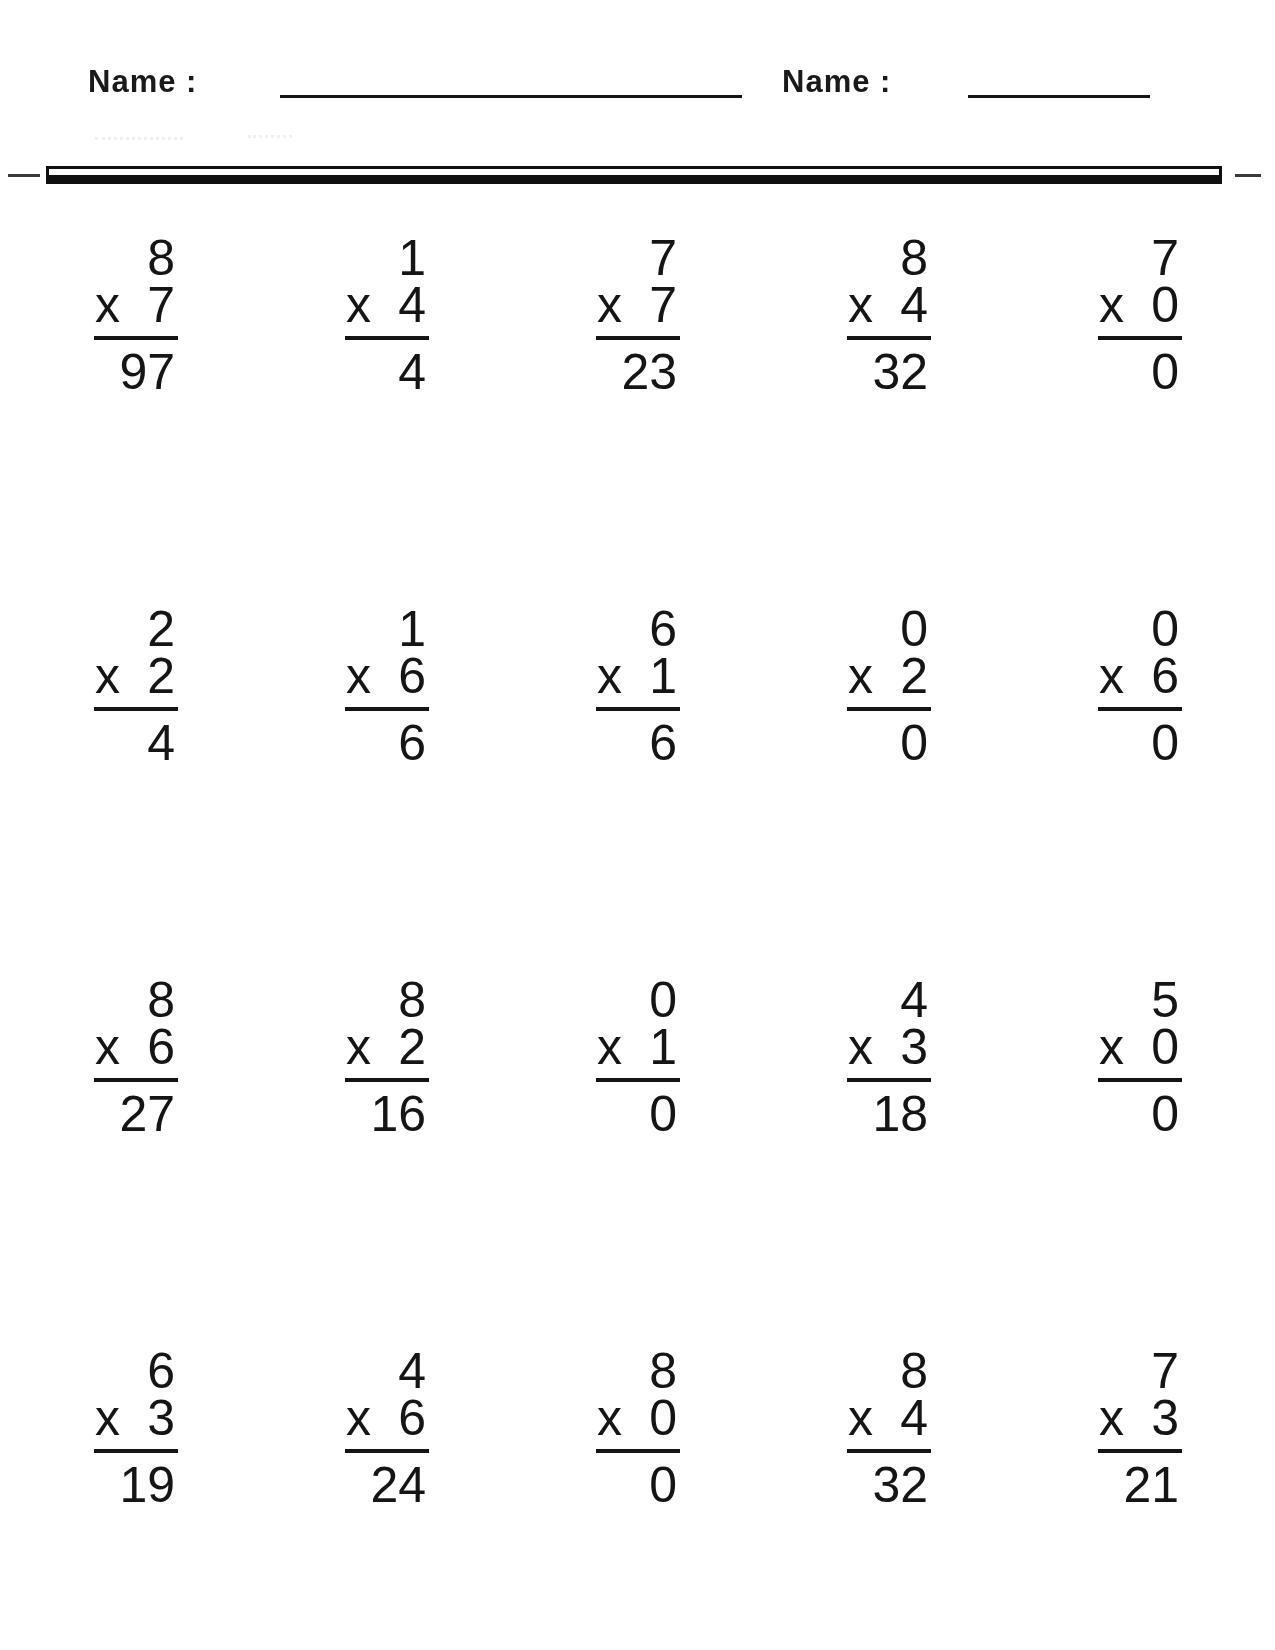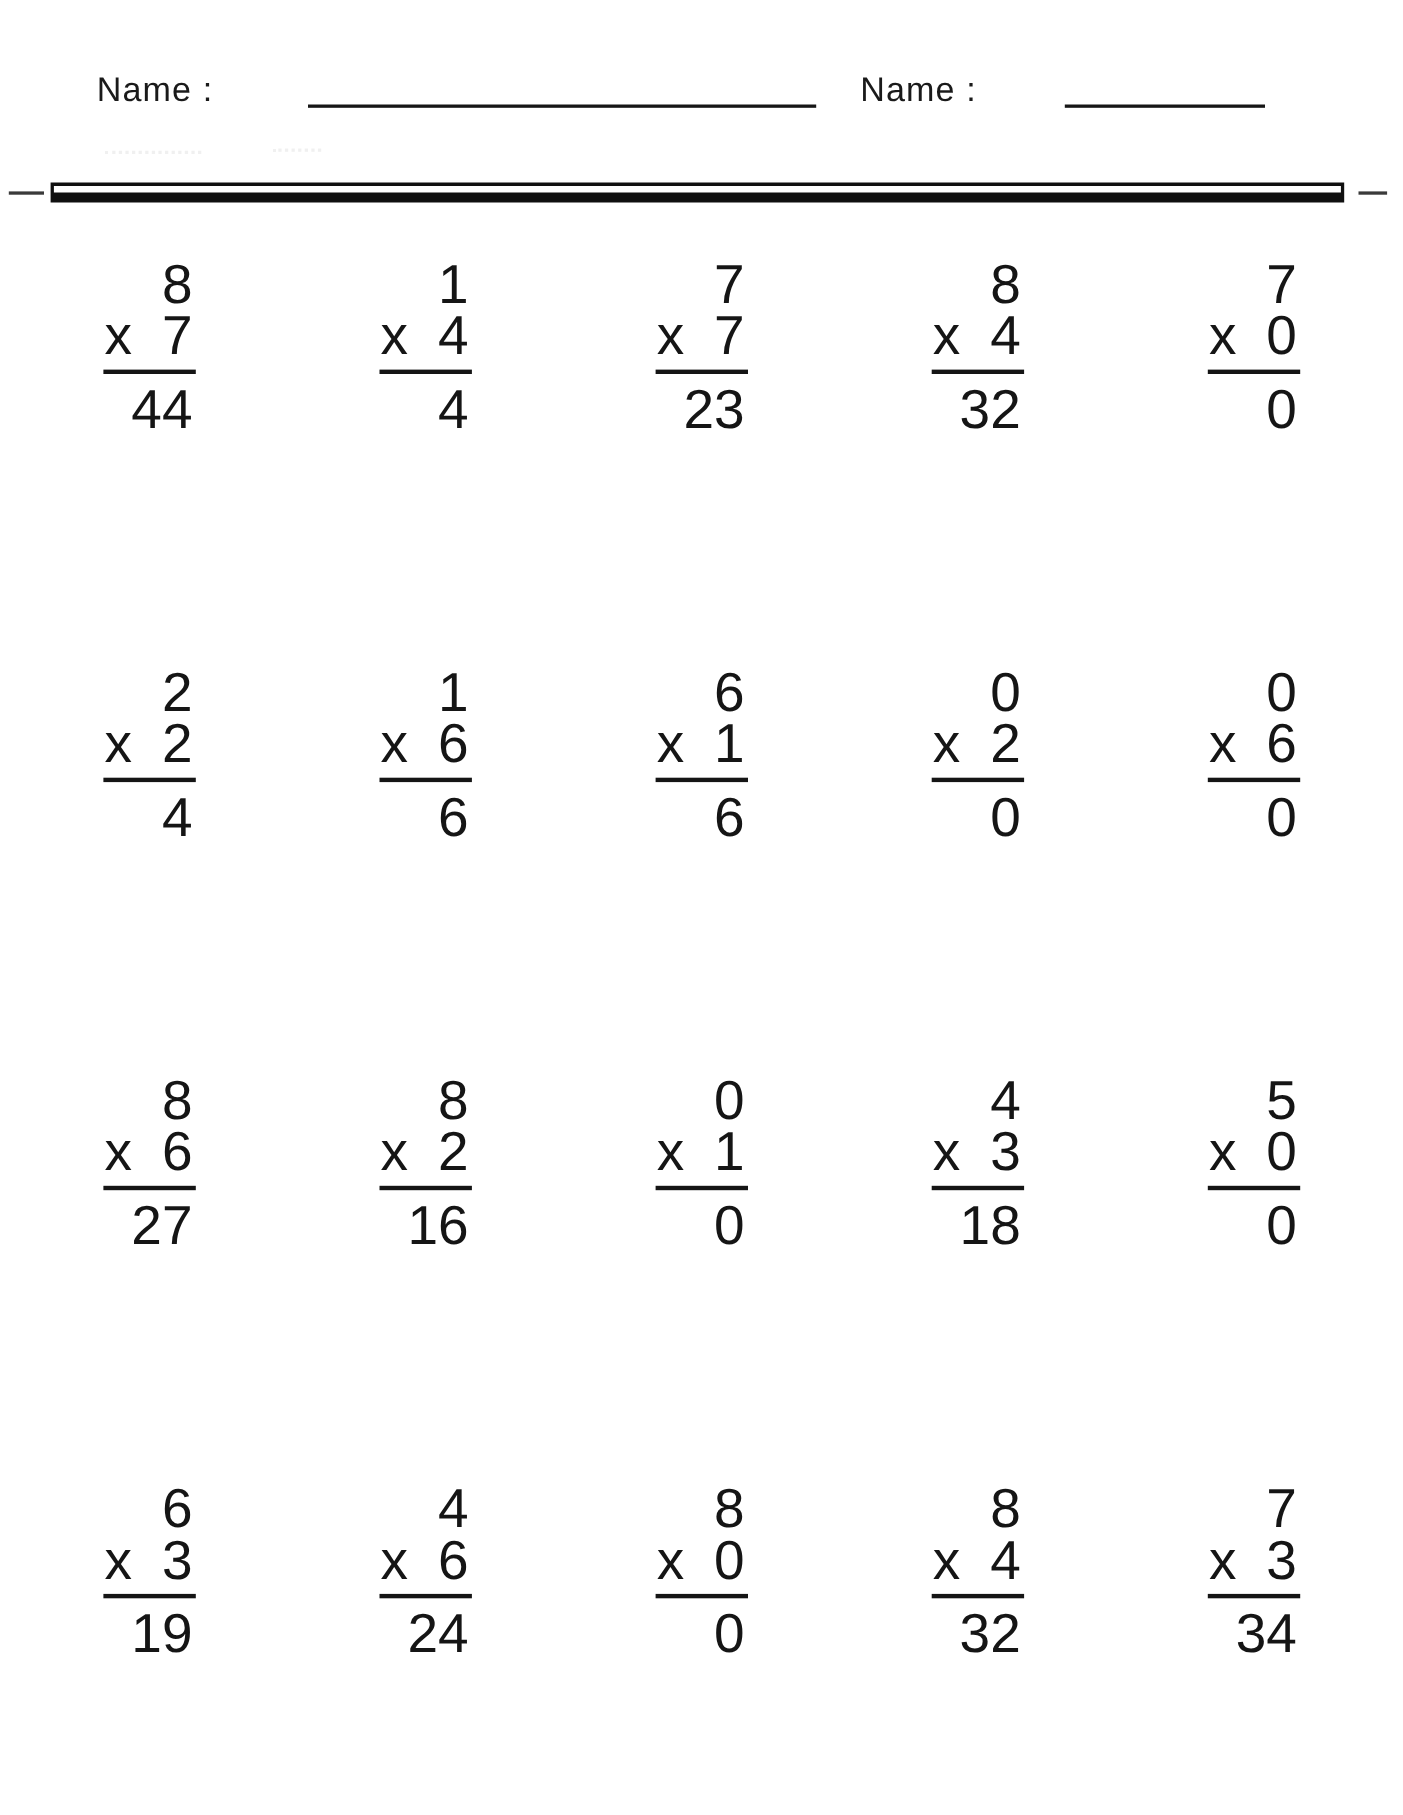--- a/index.html
+++ b/index.html
@@ -14,20 +14,21 @@
   }
 
   
   .hdr-label {
     position: absolute;
     top: 64px;
     font-size: 31px;
     letter-spacing: 1px;
     color: #1a1a1a;
     white-space: nowrap;
+    font-weight: bold;
   }
   .name-label { left: 88px; }
   .date-label { left: 782px; }
 
   .write-line {
     position: absolute;
     top: 95px;
     border-top: 3px solid #161616;
   }
   .name-line { left: 280px; width: 462px; }
@@ -111,21 +112,21 @@
 <div class="edge-dash edge-dash-right"></div>
 
 <div class="problems">
 
   <div class="problem">
     <div class="num">8</div>
     <div class="op-row">
         <span>x</span>
         <span>7</span>
       </div>
-    <div class="ans">44</div>
+    <div class="ans">97</div>
   </div>
 
   <div class="problem">
     <div class="num">1</div>
     <div class="op-row">
         <span>x</span>
         <span>4</span>
       </div>
     <div class="ans">4</div>
   </div>
@@ -282,16 +283,16 @@
       </div>
     <div class="ans">32</div>
   </div>
 
   <div class="problem">
     <div class="num">7</div>
     <div class="op-row">
         <span>x</span>
         <span>3</span>
       </div>
-    <div class="ans">34</div>
+    <div class="ans">21</div>
   </div>
 
 </div>
 
 </body></html>

